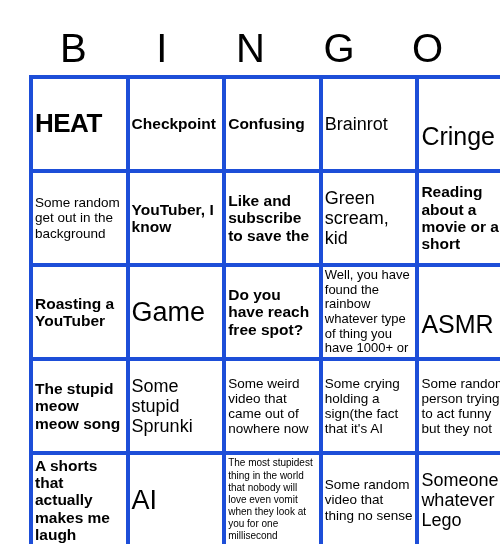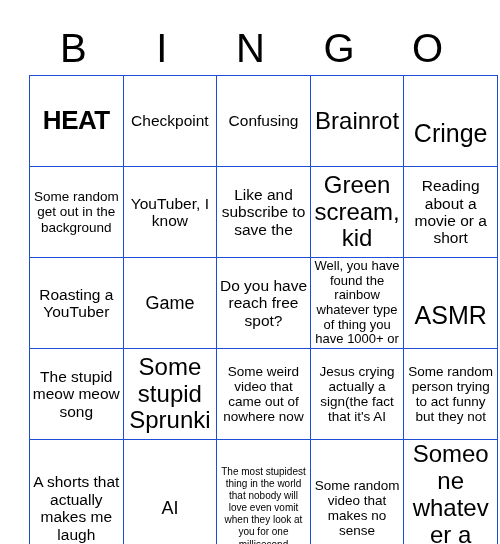--- a/index.html
+++ b/index.html
@@ -40,41 +40,41 @@
     color: #000;
   }
 
   
   #grid {
     width: 443px;
     border-collapse: collapse;
     table-layout: fixed;
   }
   #grid td {
-    border: 1px solid #1d4ed8;
+    border: 4px solid #1d4ed8;
     width: 88.6px;
     height: 88px;
     padding: 1px 2px;
-    text-align: center;
+    text-align: left;
     vertical-align: middle;
     overflow: hidden;
   }
   .cell-text {
     display: block;
     width: 100%;
     line-height: 1.12;
     word-wrap: break-word;
     overflow-wrap: break-word;
   }
 
   
-  .fs-xxl { font-size: 18px; }
+  .fs-xxl { font-size: 27px; }
   .fs-xl  { font-size: 25px; margin-top: 24px; }
-  .fs-lg  { font-size: 24px; }
-  .fs-md  { font-size: 15.5px; }
+  .fs-lg  { font-size: 18px; }
+  .fs-md  { font-size: 15.5px; font-weight: bold; }
   .fs-sm  { font-size: 13.5px; }
   .fs-xs  { font-size: 13px; }
   .fs-xxs { font-size: 10px; line-height: 1.22; }
 
   .bold-heat {
     font-size: 26px;
     font-weight: 700;
     letter-spacing: -0.5px;
   }
 </style>
@@ -148,38 +148,38 @@
           <td>
             <span class="cell-text fs-md">The stupid meow meow song</span>
           </td>
           <td>
             <span class="cell-text fs-lg">Some stupid Sprunki</span>
           </td>
           <td>
             <span class="cell-text fs-sm">Some weird video that came out of nowhere now</span>
           </td>
           <td>
-            <span class="cell-text fs-sm">Jesus crying actually a sign(the fact that it's AI</span>
+            <span class="cell-text fs-sm">Some crying holding a sign(the fact that it's AI</span>
           </td>
           <td>
             <span class="cell-text fs-sm">Some random person trying to act funny but they not</span>
           </td>
         </tr>
         <tr>
           <td>
             <span class="cell-text fs-md">A shorts that actually makes me laugh</span>
           </td>
           <td>
             <span class="cell-text fs-xxl">AI</span>
           </td>
           <td>
             <span class="cell-text fs-xxs">The most stupidest thing in the world that nobody will love even vomit when they look at you for one millisecond</span>
           </td>
           <td>
-            <span class="cell-text fs-sm">Some random video that makes no sense</span>
+            <span class="cell-text fs-sm">Some random video that thing no sense</span>
           </td>
           <td>
             <span class="cell-text fs-lg">Someone whatever a Lego</span>
           </td>
         </tr>
       </tbody>
   </table>
 
 </div>
 

